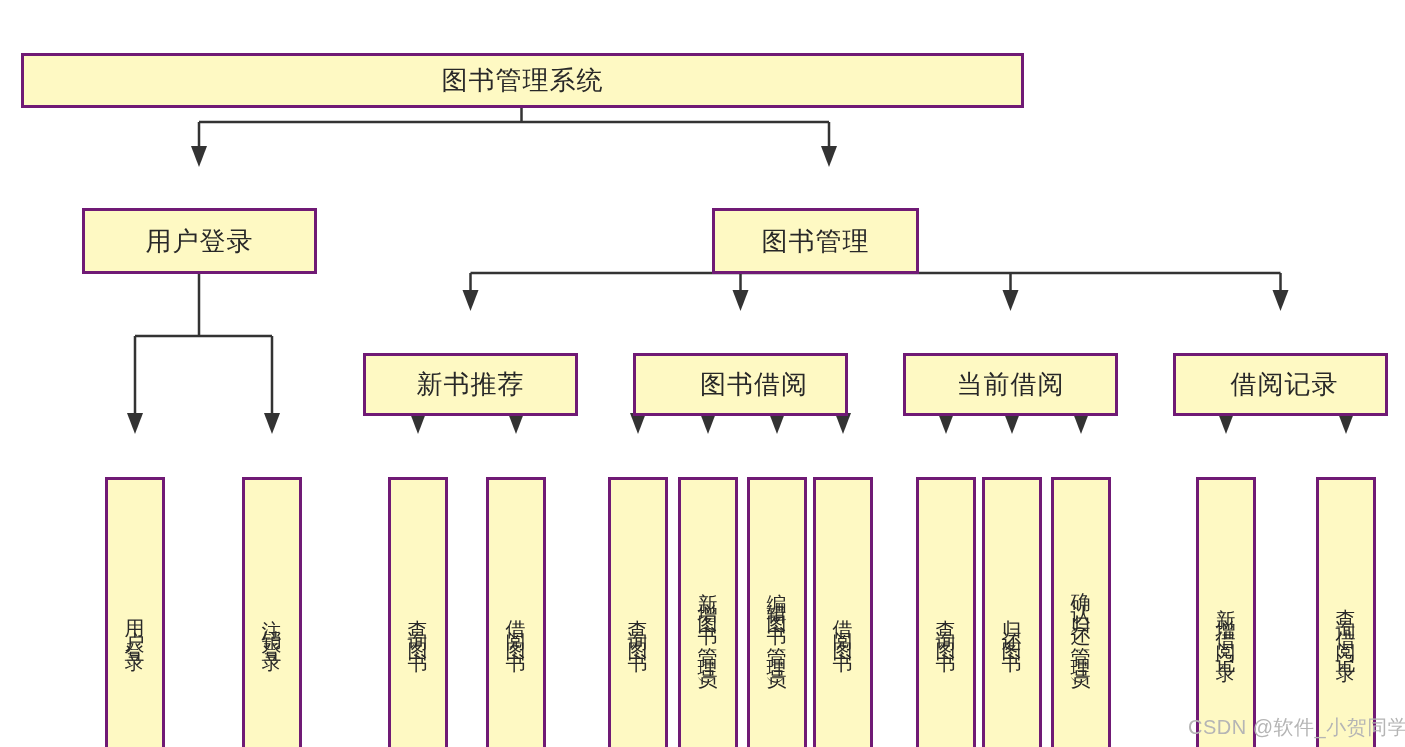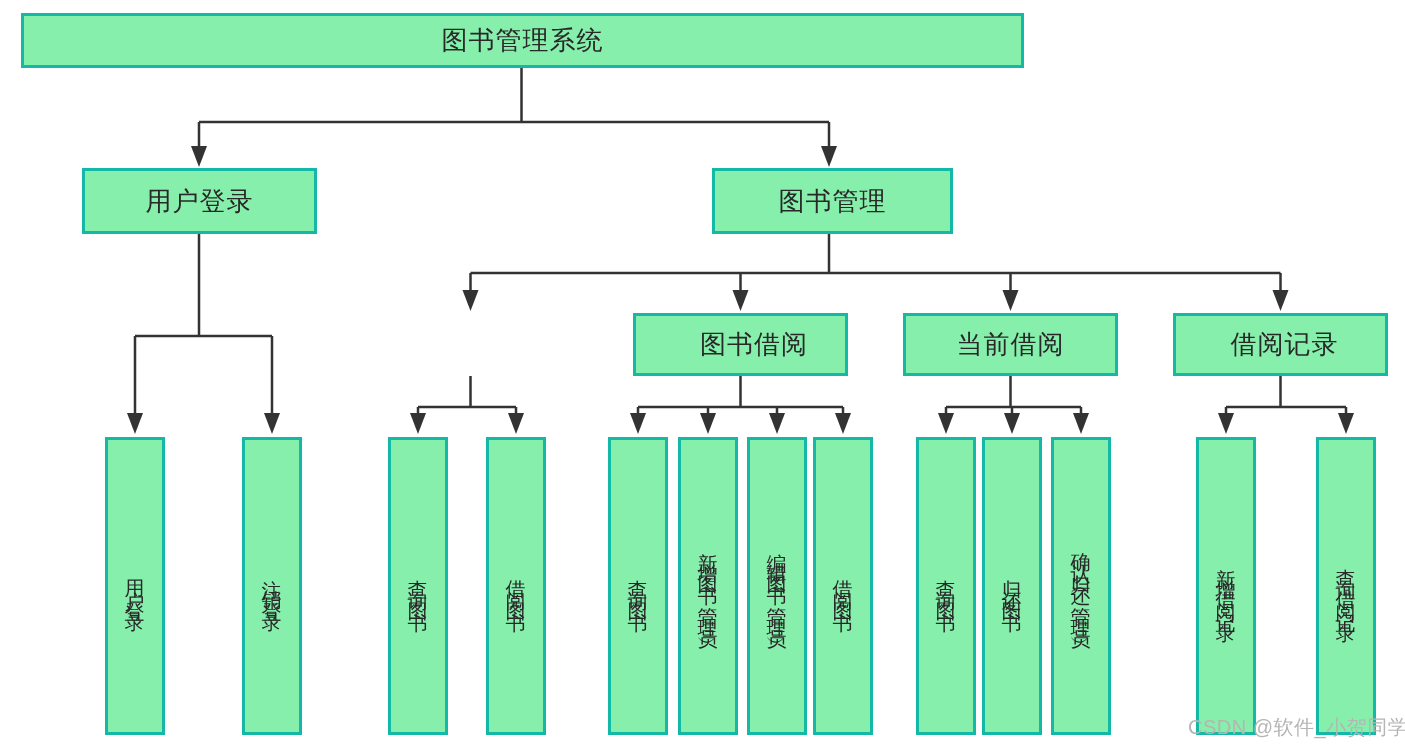--- a/index.html
+++ b/index.html
@@ -4,23 +4,24 @@
 <style>
   html,body{margin:0;padding:0;background:#ffffff;}
   .stage{
     position:relative;width:1405px;height:747px;background:#ffffff;overflow:hidden;
     font-family:"Liberation Sans","DejaVu Sans",sans-serif;
   }
   svg.connectors{position:absolute;left:0;top:0;z-index:1;}
   .ln{stroke:#333333;stroke-width:2.5;fill:none;}
   .ah{fill:#333333;stroke:none;}
   .node{
-    position:absolute;z-index:2;background:#86efac;border:3px solid #14b8a6;
+    position:absolute;z-index:2;background:#fef9c3;border:3px solid #701a75;
     box-sizing:border-box;display:flex;align-items:center;justify-content:center;
     color:#282828;
+    margin-top:40px;
   }
   .node.h{font-size:26px;letter-spacing:1px;white-space:nowrap;}
   .node.v{font-size:20px;}
   .node.v span{
     writing-mode:vertical-rl;text-orientation:mixed;
     letter-spacing:11px;line-height:1;
   }
   .watermark{
     position:absolute;z-index:3;left:1188px;top:714px;
     font-size:20px;letter-spacing:0.5px;color:#b5b5b5;white-space:nowrap;
@@ -81,24 +82,27 @@
     </g>
   </svg>
 
   <div class="node h" style="left:21px;top:13px;width:1003px;height:55px;">
     <span>图书管理系统</span>
   </div>
 
   <div class="node h" style="left:82px;top:168px;width:235px;height:66px;">
     <span>用户登录</span>
   </div>
-  <div class="node h" style="left:712px;top:168px;width:241px;height:66px;">
+  <div class="node h" style="left:712px;top:168px;width:207px;height:66px;">
     <span>图书管理</span>
   </div>
 
+  <div class="node h" style="left:363px;top:313px;width:215px;height:63px;">
+    <span>新书推荐</span>
+  </div>
   <div class="node h" style="left:633px;top:313px;width:215px;height:63px;padding-left:27px;">
     <span>图书借阅</span>
   </div>
   <div class="node h" style="left:903px;top:313px;width:215px;height:63px;">
     <span>当前借阅</span>
   </div>
   <div class="node h" style="left:1173px;top:313px;width:215px;height:63px;padding-left:8px;">
     <span>借阅记录</span>
   </div>
 

